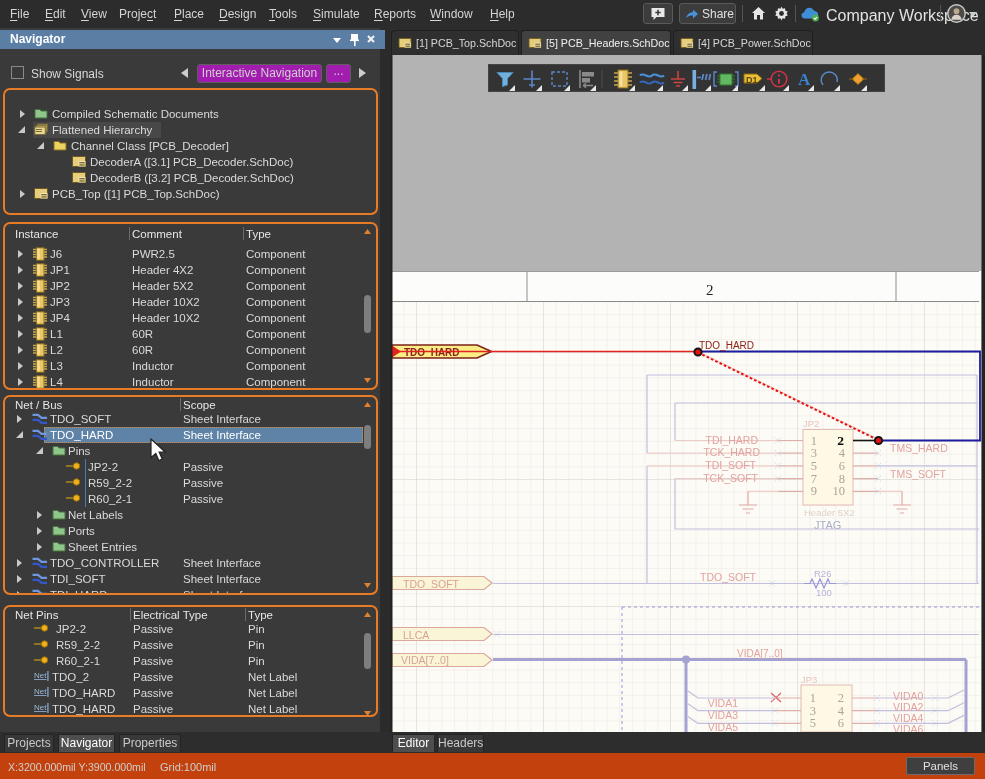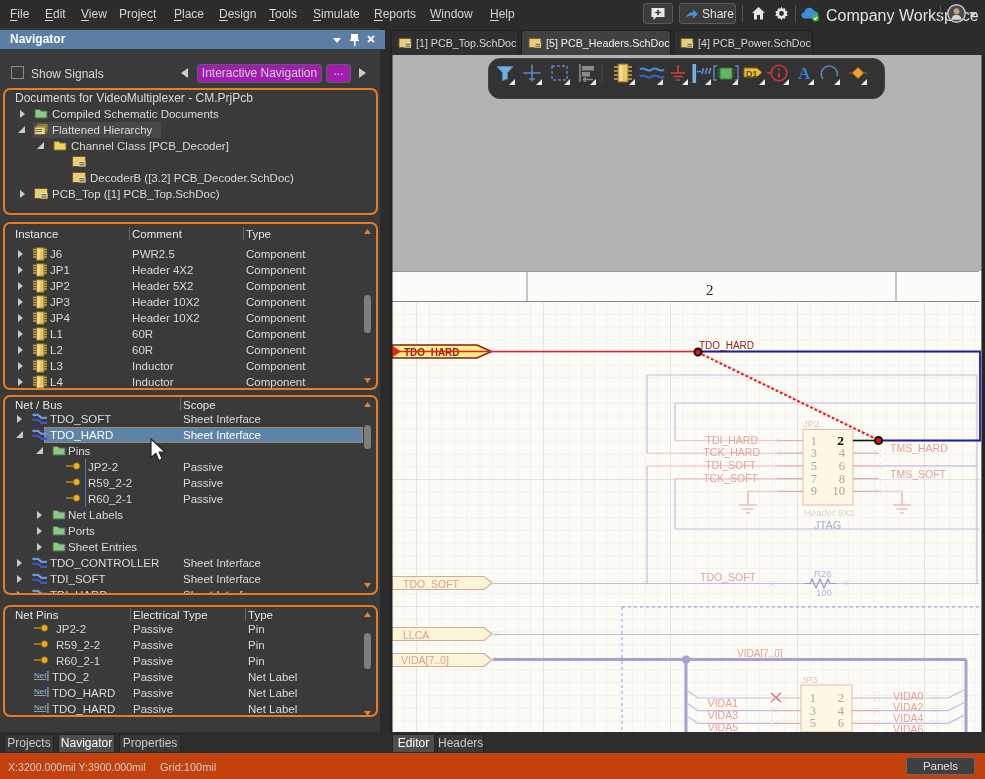--- a/index.html
+++ b/index.html
@@ -16,21 +16,21 @@
 .sel{position:absolute;background:#5f83a6}
 .ic{position:absolute;top:1px;width:16px;height:14px}
 .tar{position:absolute;top:4px;width:0;height:0;border-left:5px solid #c9c9c9;border-top:4px solid transparent;border-bottom:4px solid transparent}
 .tad{position:absolute;top:4px;width:0;height:0;border-bottom:7px solid #c9c9c9;border-left:7px solid transparent}
 .btn{position:absolute;background:#a21caf;border:1px solid #5f5f5f;border-radius:3px;color:#d0d0d0;font-size:12px;text-align:center}
 #tabbar{position:absolute;left:390px;top:28px;width:595px;height:27px;background:#2c2c2c}
 .dtab{position:absolute;top:2px;height:25px;background:#2f2f2f;border:1px solid #1f1f1f;border-bottom:none;border-radius:4px 4px 0 0;color:#d6d6d6;font-size:10.7px;line-height:24px;white-space:nowrap;overflow:hidden}
 .dtab.act{background:#414141;color:#f2f2f2}
 .docicon{position:absolute;top:6px;width:16px;height:12px}
 #canvas{position:absolute;left:390px;top:55px;width:595px;height:677px;background:#b3b3b3}
-#toolbar{position:absolute;left:488px;top:58px;width:397px;height:41px;background:#333333;border-radius:12px;border:1px solid #444}
+#toolbar{position:absolute;left:488px;top:64px;width:397px;height:28px;background:#333333;border-radius:0;border:1px solid #444}
 #botbar{position:absolute;left:0;top:732px;width:985px;height:20px;background:#2d2d2d}
 .btab{position:absolute;top:2px;height:18px;font-size:12px;line-height:17px;color:#c9c9c9;background:#383838;border:1px solid #242424;border-bottom:none;text-align:center}
 .btab.act{background:#4e4e4e;color:#fff}
 #statusbar{position:absolute;left:0;top:752px;width:985px;height:27px;background:#c2410c;border-top:1px solid #2a2a2a;color:#cfcfcf;font-size:11px}
 </style></head>
 <body>
 <svg width="0" height="0" style="position:absolute">
     <defs>
 <g id="sy-fold">
         <path d="M1,3 L1,11 L13,11 L13,4 L7,4 L6,2.5 L1,2.5 Z"></path>
@@ -134,21 +134,20 @@
   <span class="abs" style="left:31px;top:39px;font-size:12px;color:#d8d8d8">Show Signals</span>
   <svg class="abs" style="left:178px;top:39px" width="12" height="12">
       <path d="M10,1 L3,6 L10,11 Z" fill="#cccccc"></path>
     </svg>
   <div class="btn" style="left:197px;top:36px;width:125px;height:19px;line-height:17px">Interactive Navigation</div>
   <div class="btn" style="left:326px;top:36px;width:25px;height:19px;line-height:13px">...</div>
   <svg class="abs" style="left:357px;top:39px" width="12" height="12">
       <path d="M2,1 L9,6 L2,11 Z" fill="#cccccc"></path>
     </svg>
   <div id="box1" class="obox" style="top:60px;height:127px">
-    <div class="row" style="top:0px;left:10px;height:16px;line-height:16px;font-size:12px">Documents for VideoMultiplexer - CM.PrjPcb</div>
     <div class="row" style="top:16px">
         <i class="tar" style="left:15px"></i>
         <svg class="ic" style="left:29px">
           <use href="#sy-fold" fill="#8fc68b" stroke="#47703f"></use>
         </svg>
         <span class="abs" style="left:47px">Compiled Schematic Documents</span>
       </div>
     <div class="row" style="top:32px">
         <span class="abs" style="left:28px;top:0;width:128px;height:16px;background:#484848"></span>
         <i class="tad" style="left:13px"></i>
@@ -161,20 +160,21 @@
         <i class="tad" style="left:32px"></i>
         <svg class="ic" style="left:48px">
           <use href="#sy-fold" fill="#ecd25e" stroke="#8a7120"></use>
         </svg>
         <span class="abs" style="left:66px">Channel Class [PCB_Decoder]</span>
       </div>
     <div class="row" style="top:64px">
         <svg class="ic" style="left:67px">
           <use href="#sy-doc"></use>
         </svg>
+        <span class="abs" style="left:85px">DecoderA ([3.1] PCB_Decoder.SchDoc)</span>
       </div>
     <div class="row" style="top:80px">
         <svg class="ic" style="left:67px">
           <use href="#sy-doc"></use>
         </svg>
         <span class="abs" style="left:85px">DecoderB ([3.2] PCB_Decoder.SchDoc)</span>
       </div>
     <div class="row" style="top:96px">
         <i class="tar" style="left:15px"></i>
         <svg class="ic" style="left:29px">

